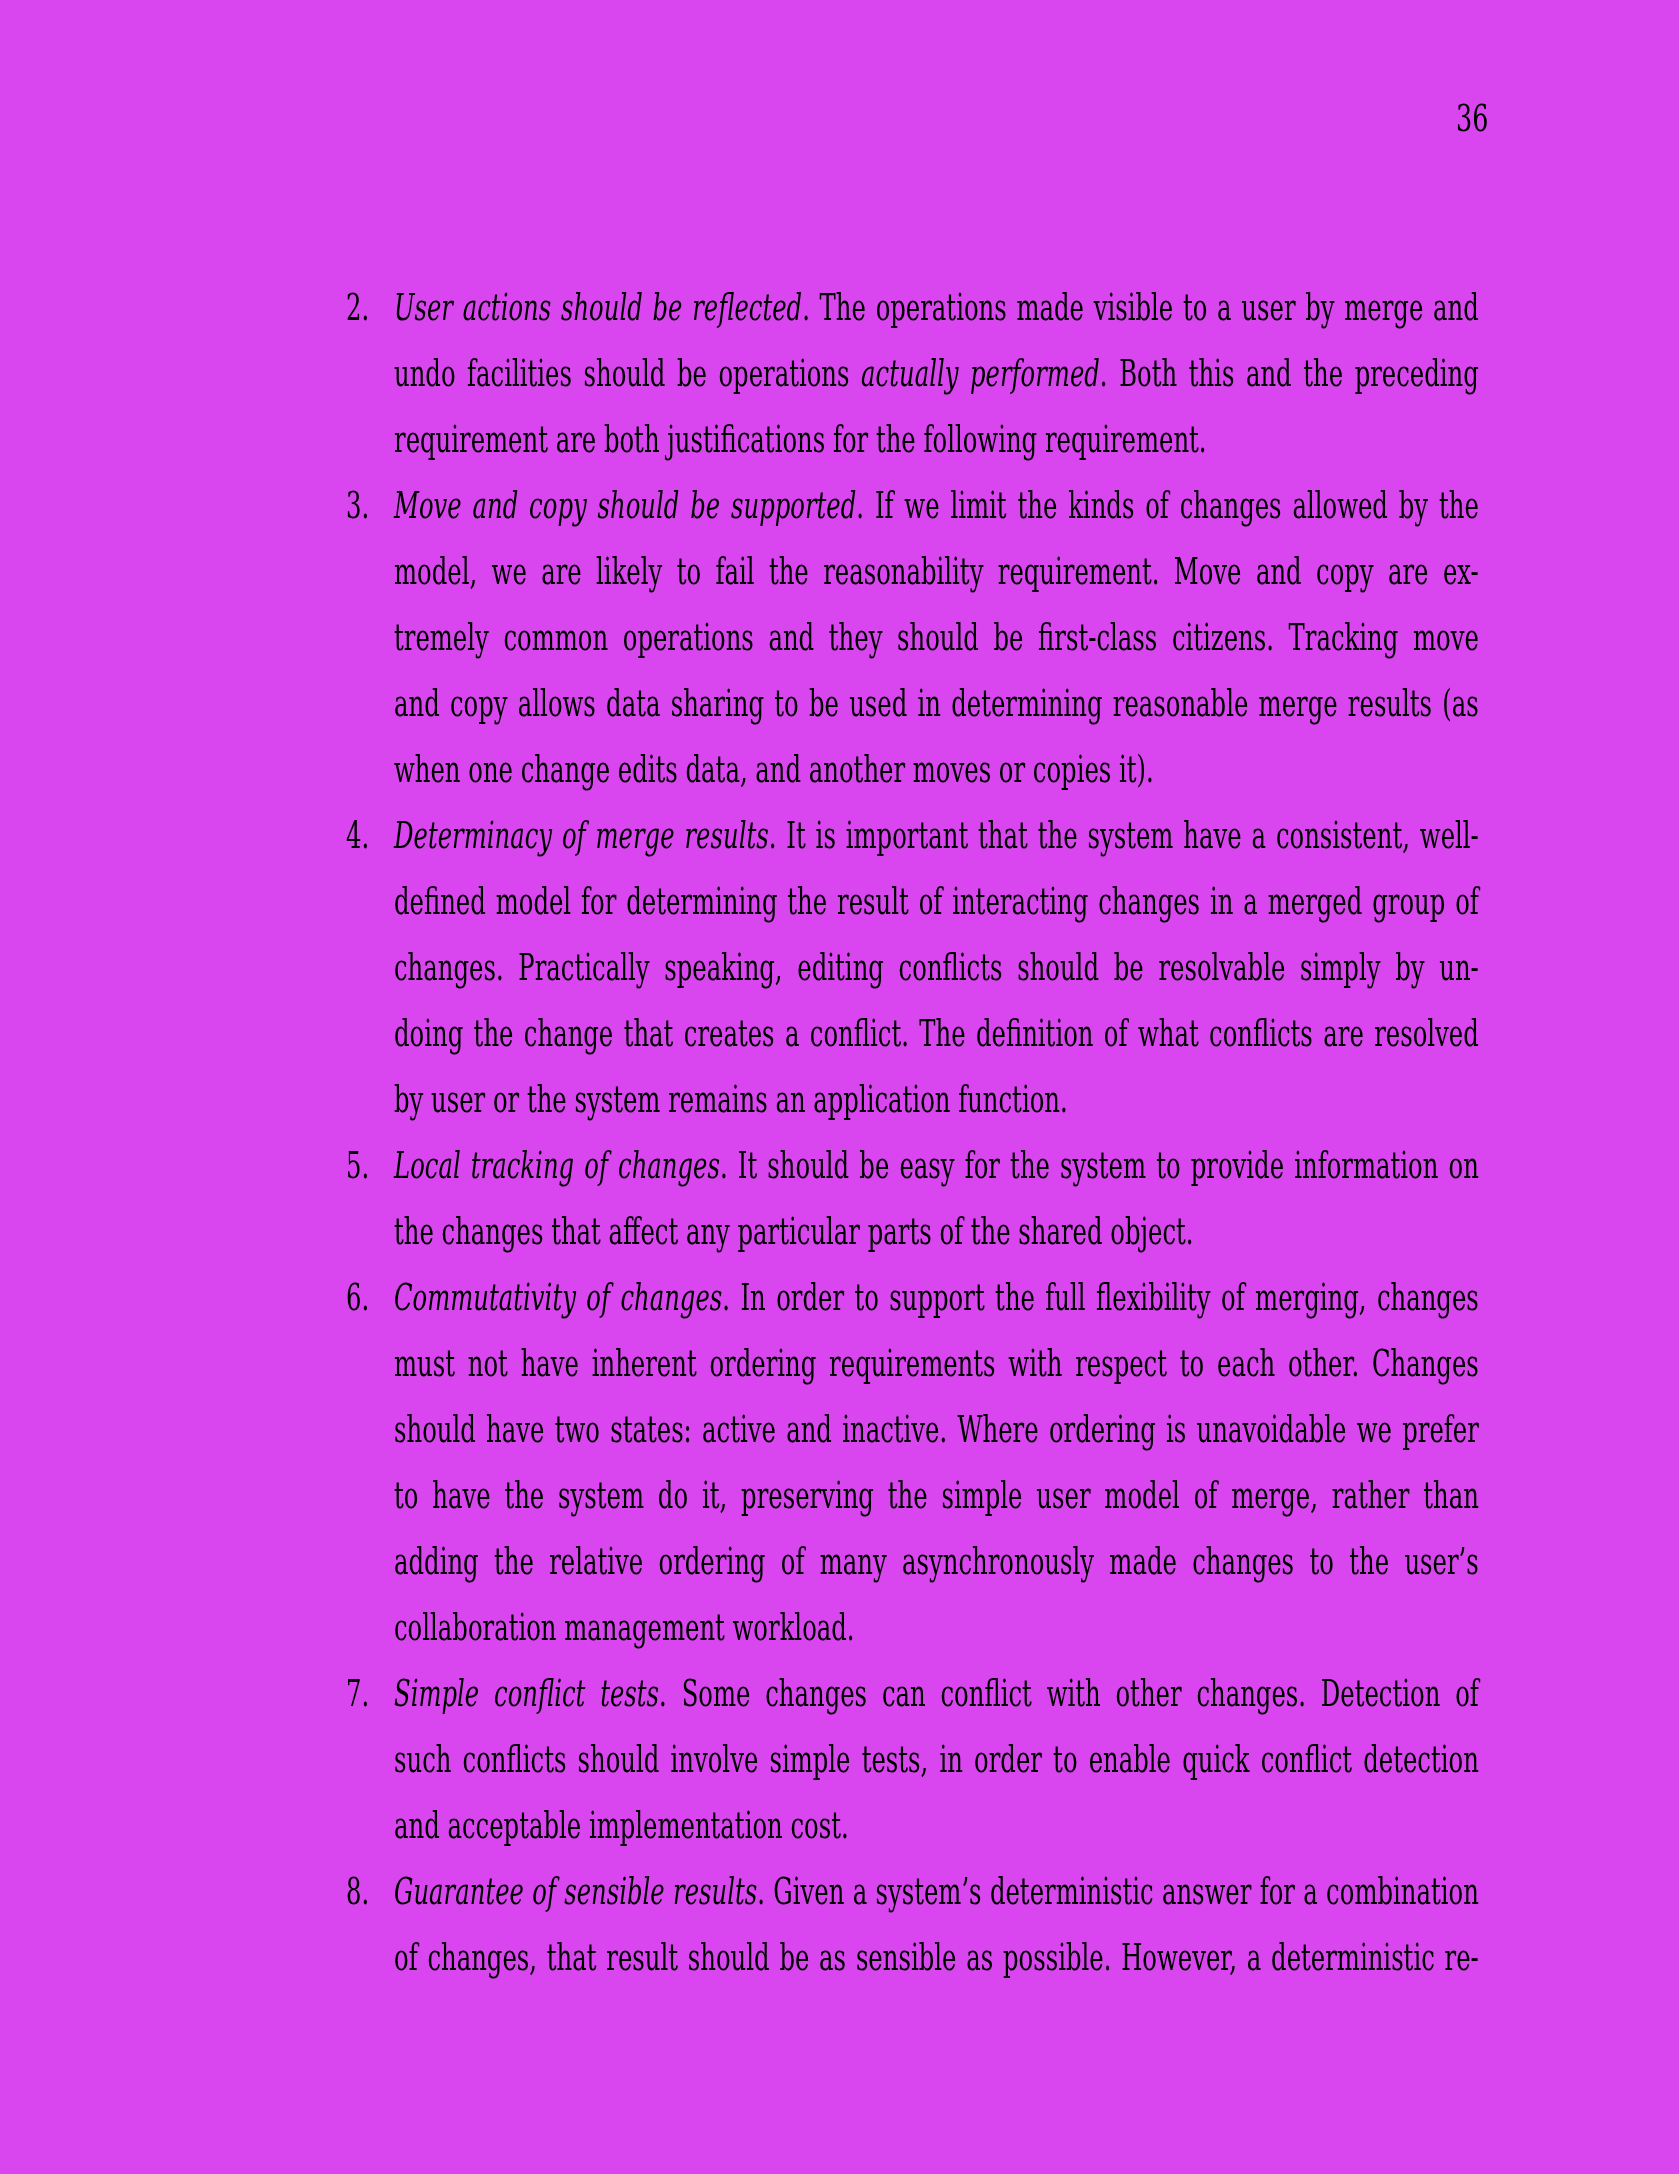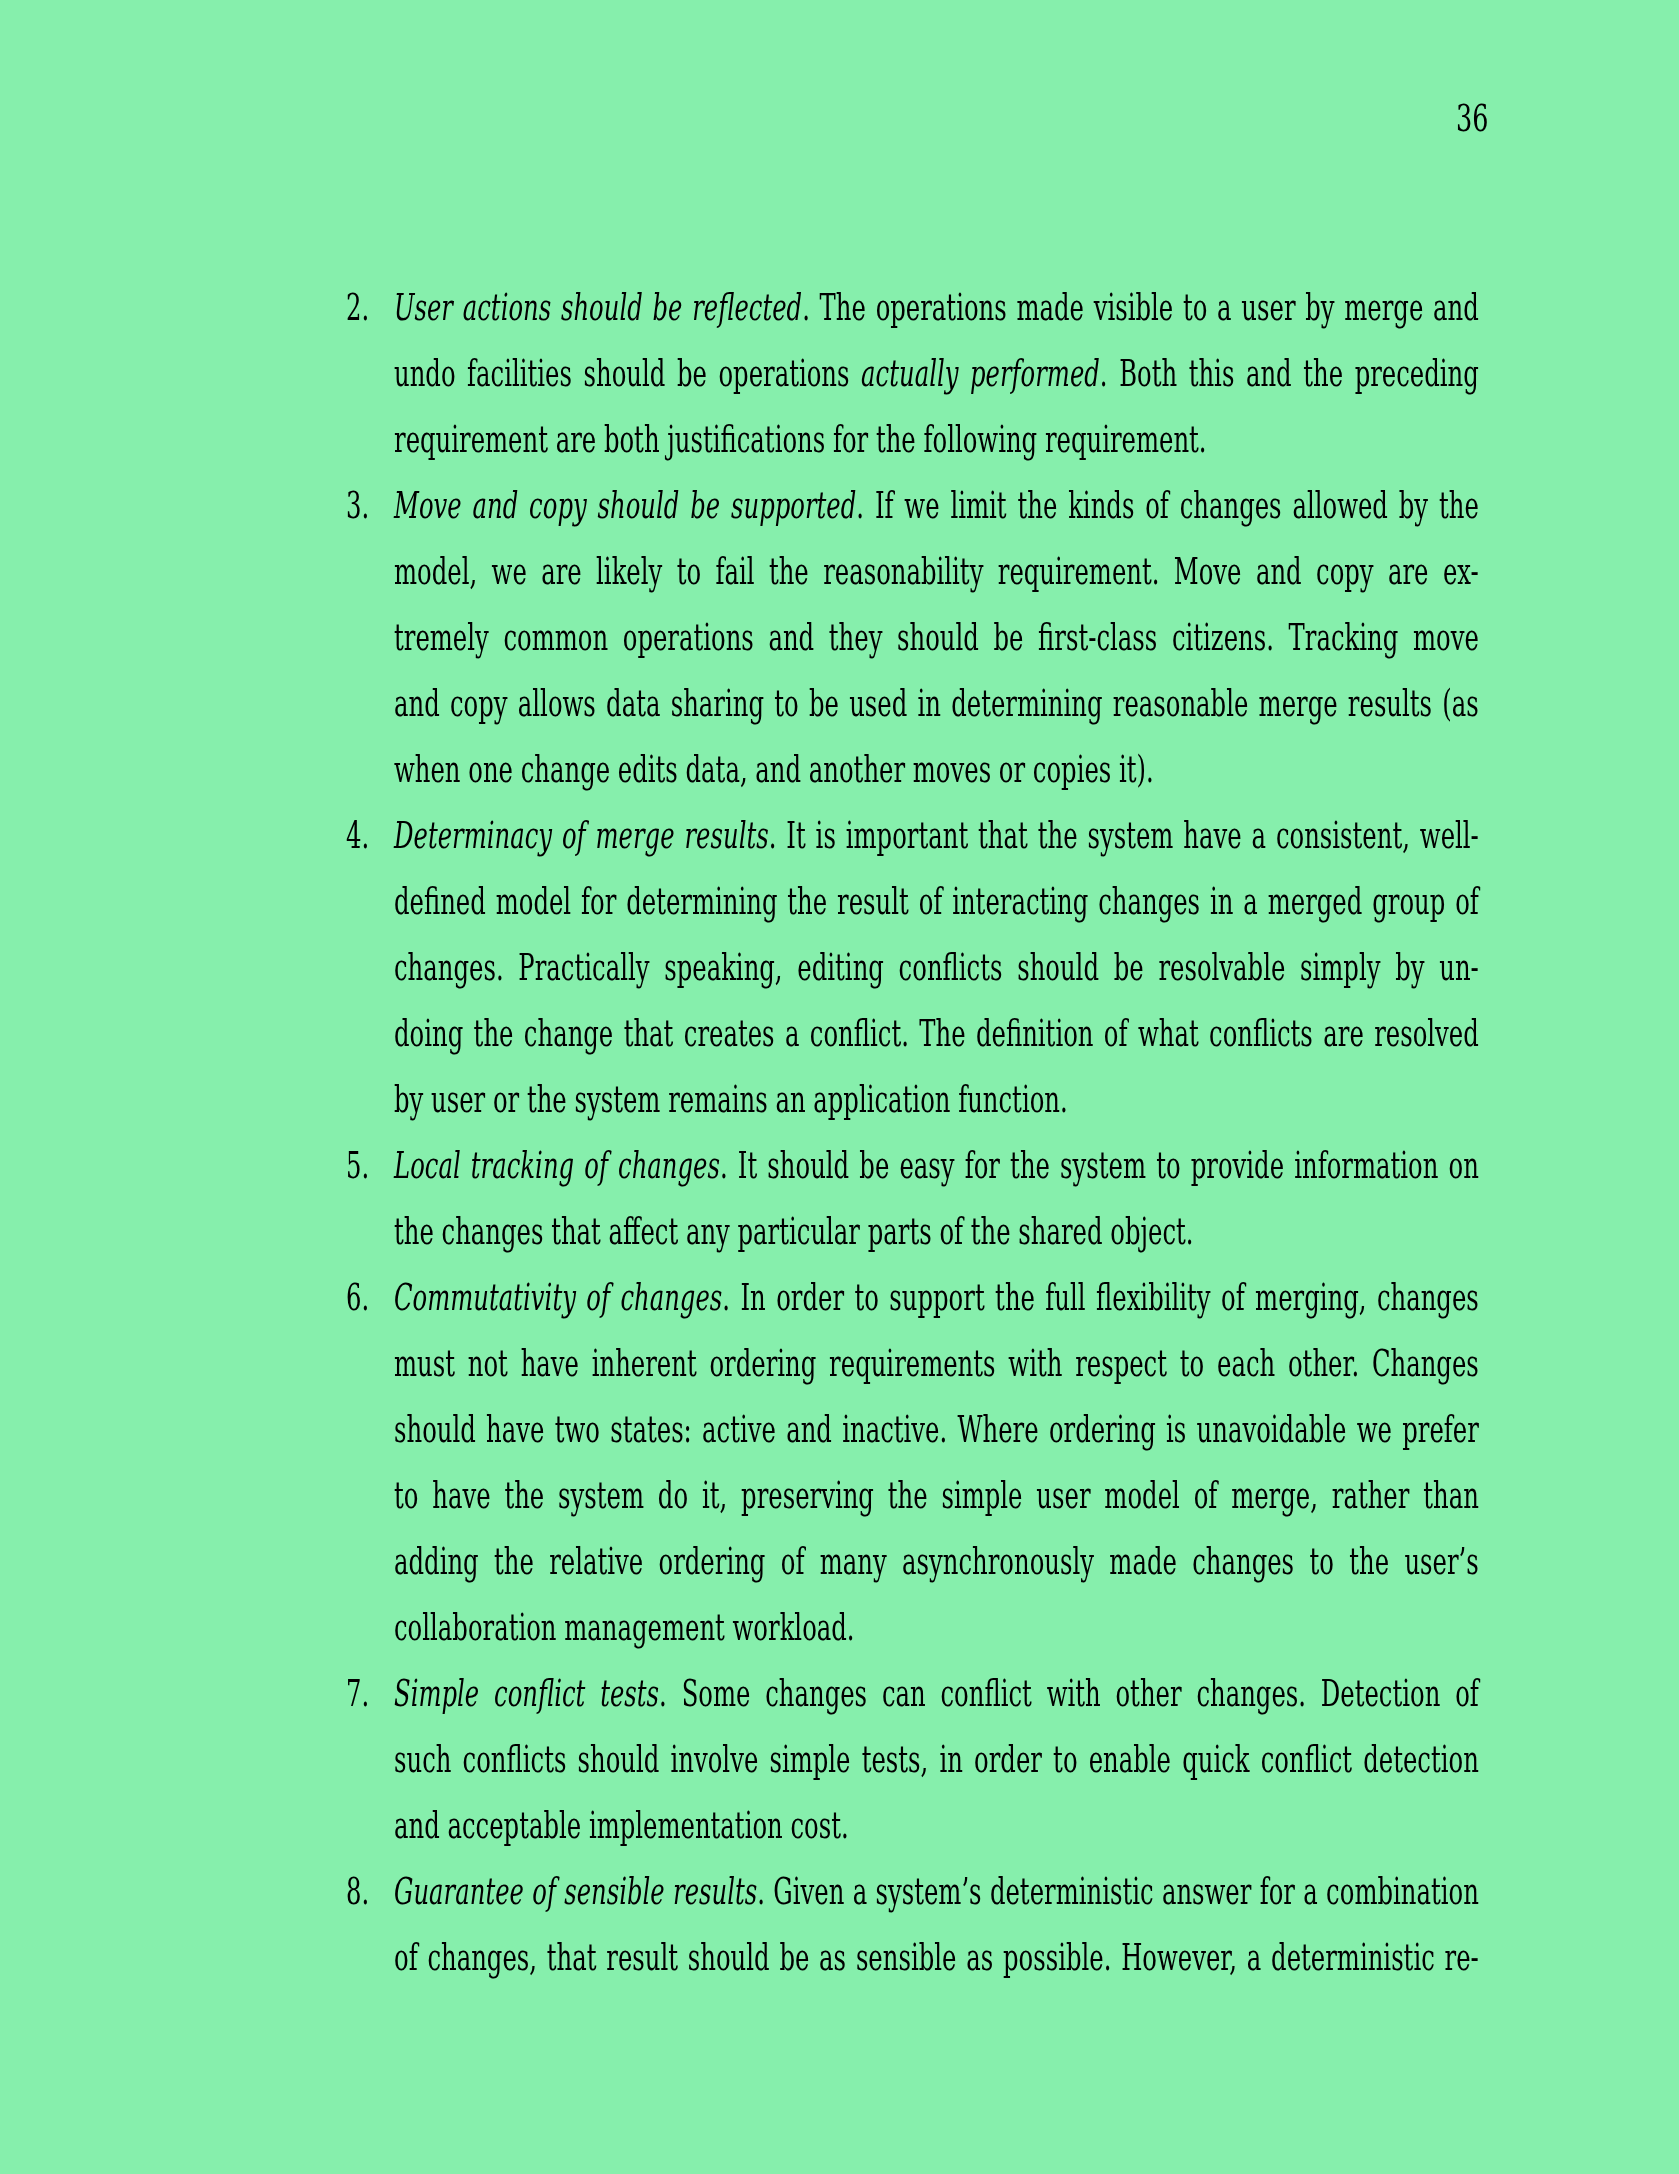--- a/index.html
+++ b/index.html
@@ -5,21 +5,21 @@
   html, body {
     margin: 0;
     padding: 0;
     background: #e8e8e8;
   }
   .page {
     position: relative;
     width: 1680px;
     height: 2174px;
     margin: 0 auto;
-    background: #86efac;
+    background: #d946ef;
     color: #000000;
     font-family: "DejaVu Serif", "Liberation Serif", serif;
     overflow: hidden;
   }
   #page-number {
     position: absolute;
     left: 1456px;
     top: 85px;
     font-size: 38px;
     line-height: 66px;

